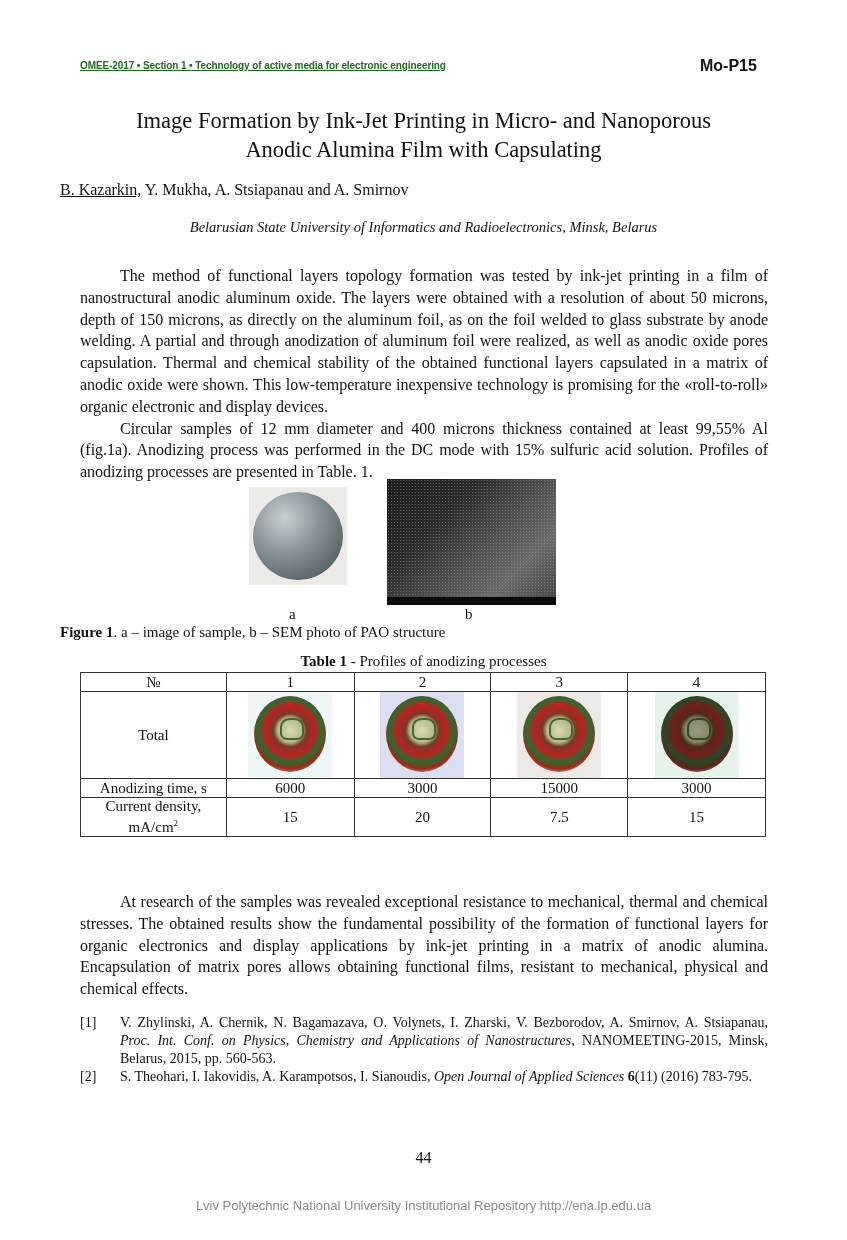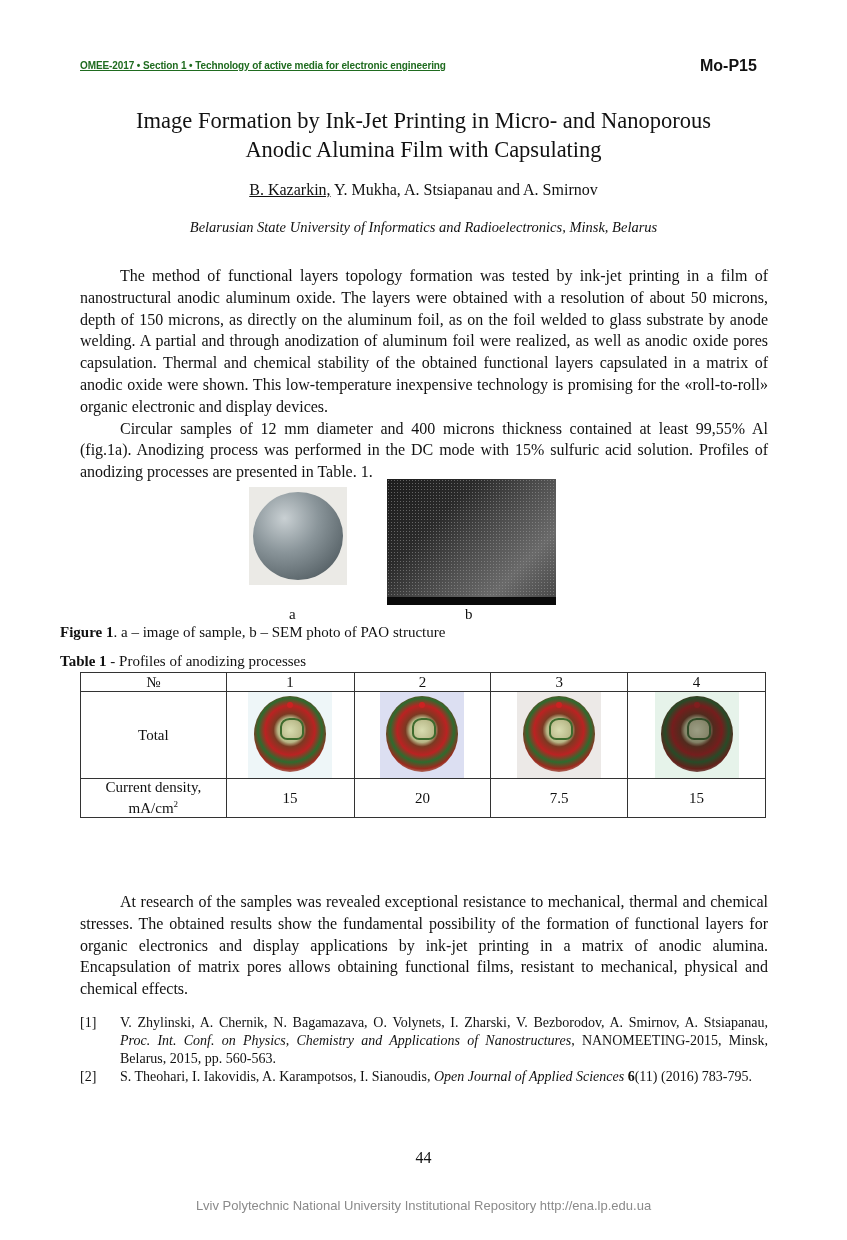--- a/index.html
+++ b/index.html
@@ -5,37 +5,37 @@
   html, body { margin: 0; padding: 0; background: #ffffff; }
   body { width: 847px; height: 1240px; position: relative; overflow: hidden;
          font-family: "Liberation Serif", serif; color: #111; }
   .abs { position: absolute; }
   .header-left { left: 80px; top: 60px; font-family: "Liberation Sans", sans-serif;
                  font-size: 10px; font-weight: bold; color: #1f6b1f; text-decoration: underline; letter-spacing: -0.1px; }
   .header-right { left: 700px; top: 57px; font-family: "Liberation Sans", sans-serif;
                   font-size: 16px; font-weight: bold; color: #111; }
   .title { left: 60px; width: 727px; top: 106px; text-align: center; font-weight: normal;
            font-size: 22.5px; line-height: 29px; }
-  .authors { left: 60px; width: 727px; top: 181px; text-align: center; font-size: 16px; }
+  .authors { left: 60px; width: 727px; top: 181px; text-align: left; font-size: 16px; }
   .authors u { text-decoration: underline; }
   .affil { left: 60px; width: 727px; top: 219px; text-align: center; font-style: italic; font-size: 14.5px; }
   .body-text { left: 80px; width: 688px; font-size: 16px; line-height: 21.8px; text-align: justify; }
   .body-text p { margin: 0; text-indent: 40px; }
   .p1 { top: 265px; }
   .fig-a { left: 249px; top: 487px; width: 98px; height: 98px; background: #ebeae6; }
   .fig-a .disc { position: absolute; left: 4px; top: 5px; width: 90px; height: 88px; border-radius: 50%;
                  background: radial-gradient(circle at 35% 30%, #c9d0d3 0%, #8a959a 40%, #5e696e 75%, #3f474b 100%); }
   .fig-b { left: 387px; top: 479px; width: 169px; height: 126px; background:
            linear-gradient(135deg, #1c1c1c 0%, #2a2a2a 30%, #505050 55%, #6a6a6a 75%, #444 100%); }
   .fig-b .bar { position:absolute; left:0; bottom:0; width:100%; height:8px; background:#0a0a0a; }
   .fig-b .tex { position:absolute; inset:0; background-image: radial-gradient(#9a9a9a 0.6px, transparent 0.8px); background-size: 3px 3px; opacity:0.55; }
   .label-a { left: 289px; top: 606px; font-size: 15px; }
   .label-b { left: 465px; top: 606px; font-size: 15px; }
   .fig-caption { left: 60px; width: 727px; top: 624px; text-align: left; font-size: 15px; }
-  .table-caption { left: 60px; width: 727px; top: 653px; text-align: left; font-size: 15px; }
+  .table-caption { left: 60px; width: 727px; top: 653px; text-align: center; font-size: 15px; }
   table.profiles { position: absolute; left: 80px; top: 672px; width: 686px; border-collapse: collapse; font-size: 15px; }
   table.profiles td { border: 1px solid #333; text-align: center; vertical-align: middle; padding: 0; line-height: 17px; }
   .coat { display: inline-block; width: 72px; height: 76px; border-radius: 50%; position: relative; margin-top: 2px;
           background: radial-gradient(circle at 50% 45%, #d8dcb0 0%, #b8b888 22%, #7a3a22 30%, #b22 45%, #2e6b2e 58%, #9b2a1e 70%, #c9c7b9 84%, #9a9a92 100%); }
   .coat::before { content: ""; position:absolute; left: 26px; top: 22px; width: 20px; height: 18px; border: 2px solid #3e6b2e; border-radius: 40% 40% 30% 30%; }
   .coat::after { content: ""; position:absolute; left: 33px; top: 6px; width: 6px; height: 6px; background:#c22; border-radius:50%; }
   .coat.c2 { background-color: #e8e8f8; }
   .coat.c4 { filter: brightness(0.72) saturate(0.8); }
   .imgbox { display:inline-block; padding: 2px 6px; }
   .imgbox.b1 { background: #eef6f8; } .imgbox.b2 { background: #dcdff2; } .imgbox.b3 { background: #ece9e7; } .imgbox.b4 { background: #e6f3ea; }
@@ -97,20 +97,27 @@
     <td>3</td>
     <td>4</td>
   </tr>
   <tr style="height:81px">
     <td>Total</td>
     <td><span class="imgbox b1"><span class="coat"></span></span></td>
     <td><span class="imgbox b2"><span class="coat c2"></span></span></td>
     <td><span class="imgbox b3"><span class="coat"></span></span></td>
     <td><span class="imgbox b4"><span class="coat c4"></span></span></td>
   </tr>
+  <tr style="height:19px">
+    <td>Anodizing time, s</td>
+    <td>6000</td>
+    <td>3000</td>
+    <td>15000</td>
+    <td>3000</td>
+  </tr>
   <tr style="height:37px">
     <td>
           <div>Current density,</div>
           <div><span>mA/cm</span><sup>2</sup></div>
         </td>
     <td>15</td>
     <td>20</td>
     <td>7.5</td>
     <td>15</td>
   </tr>

